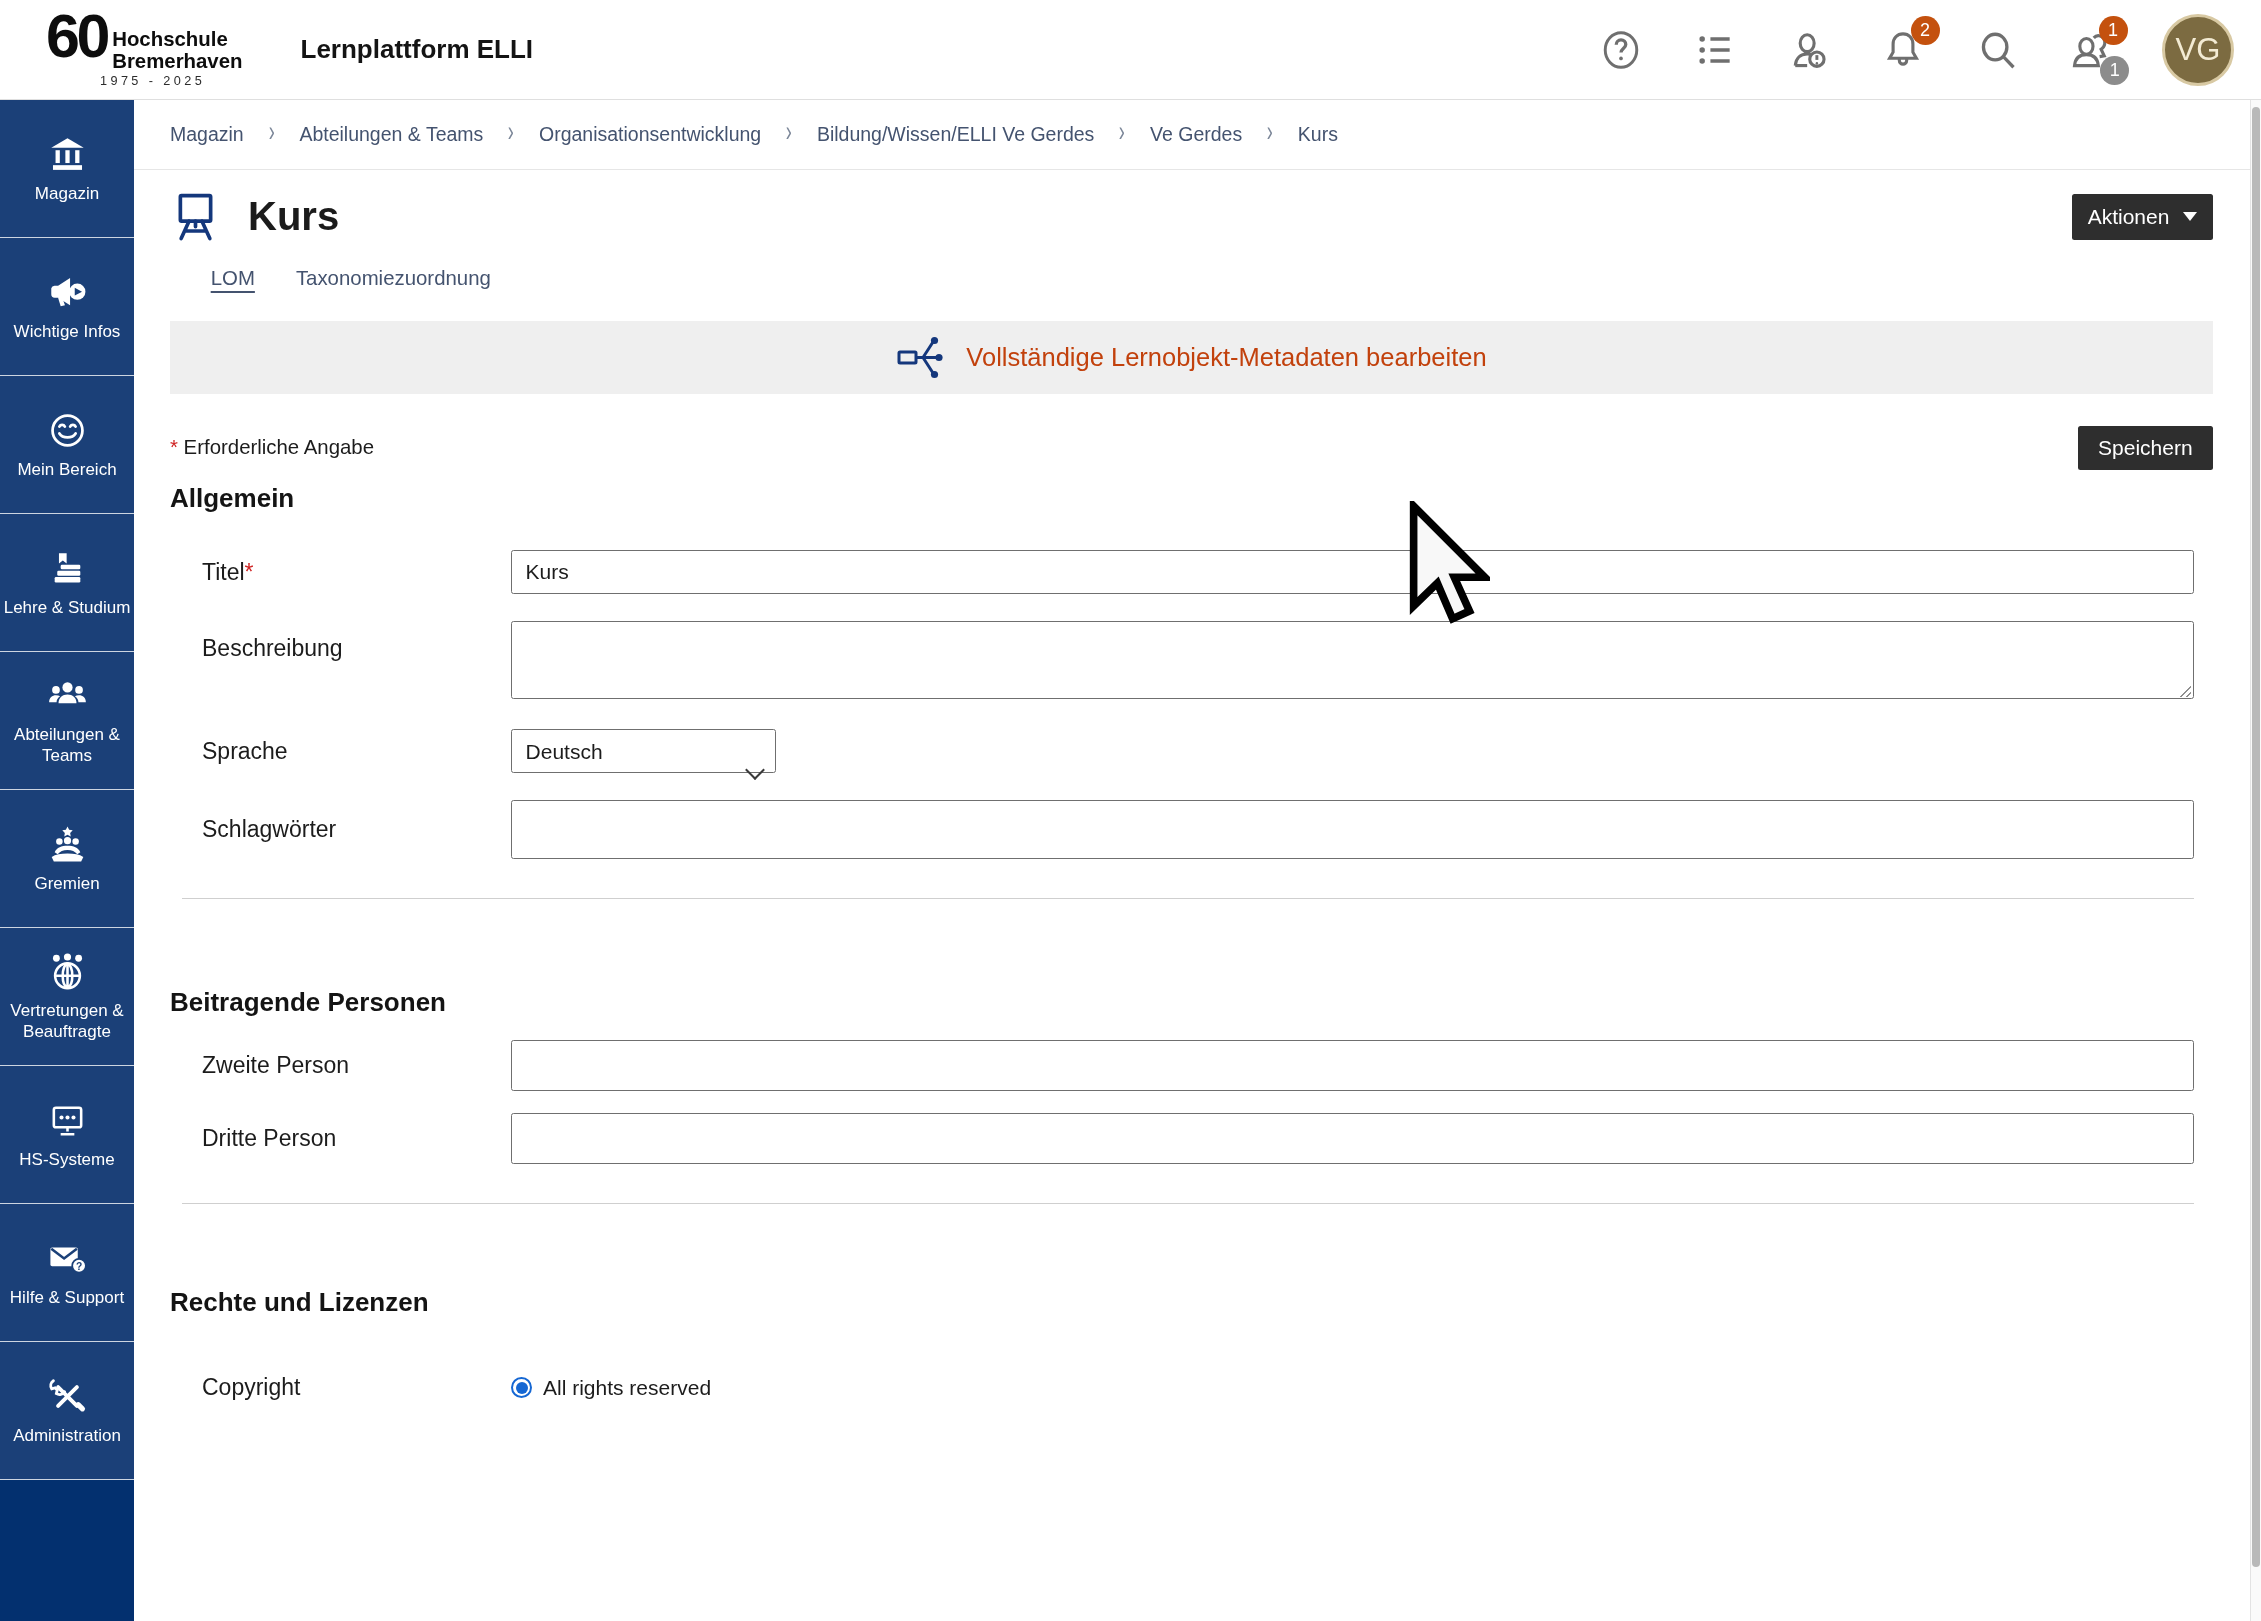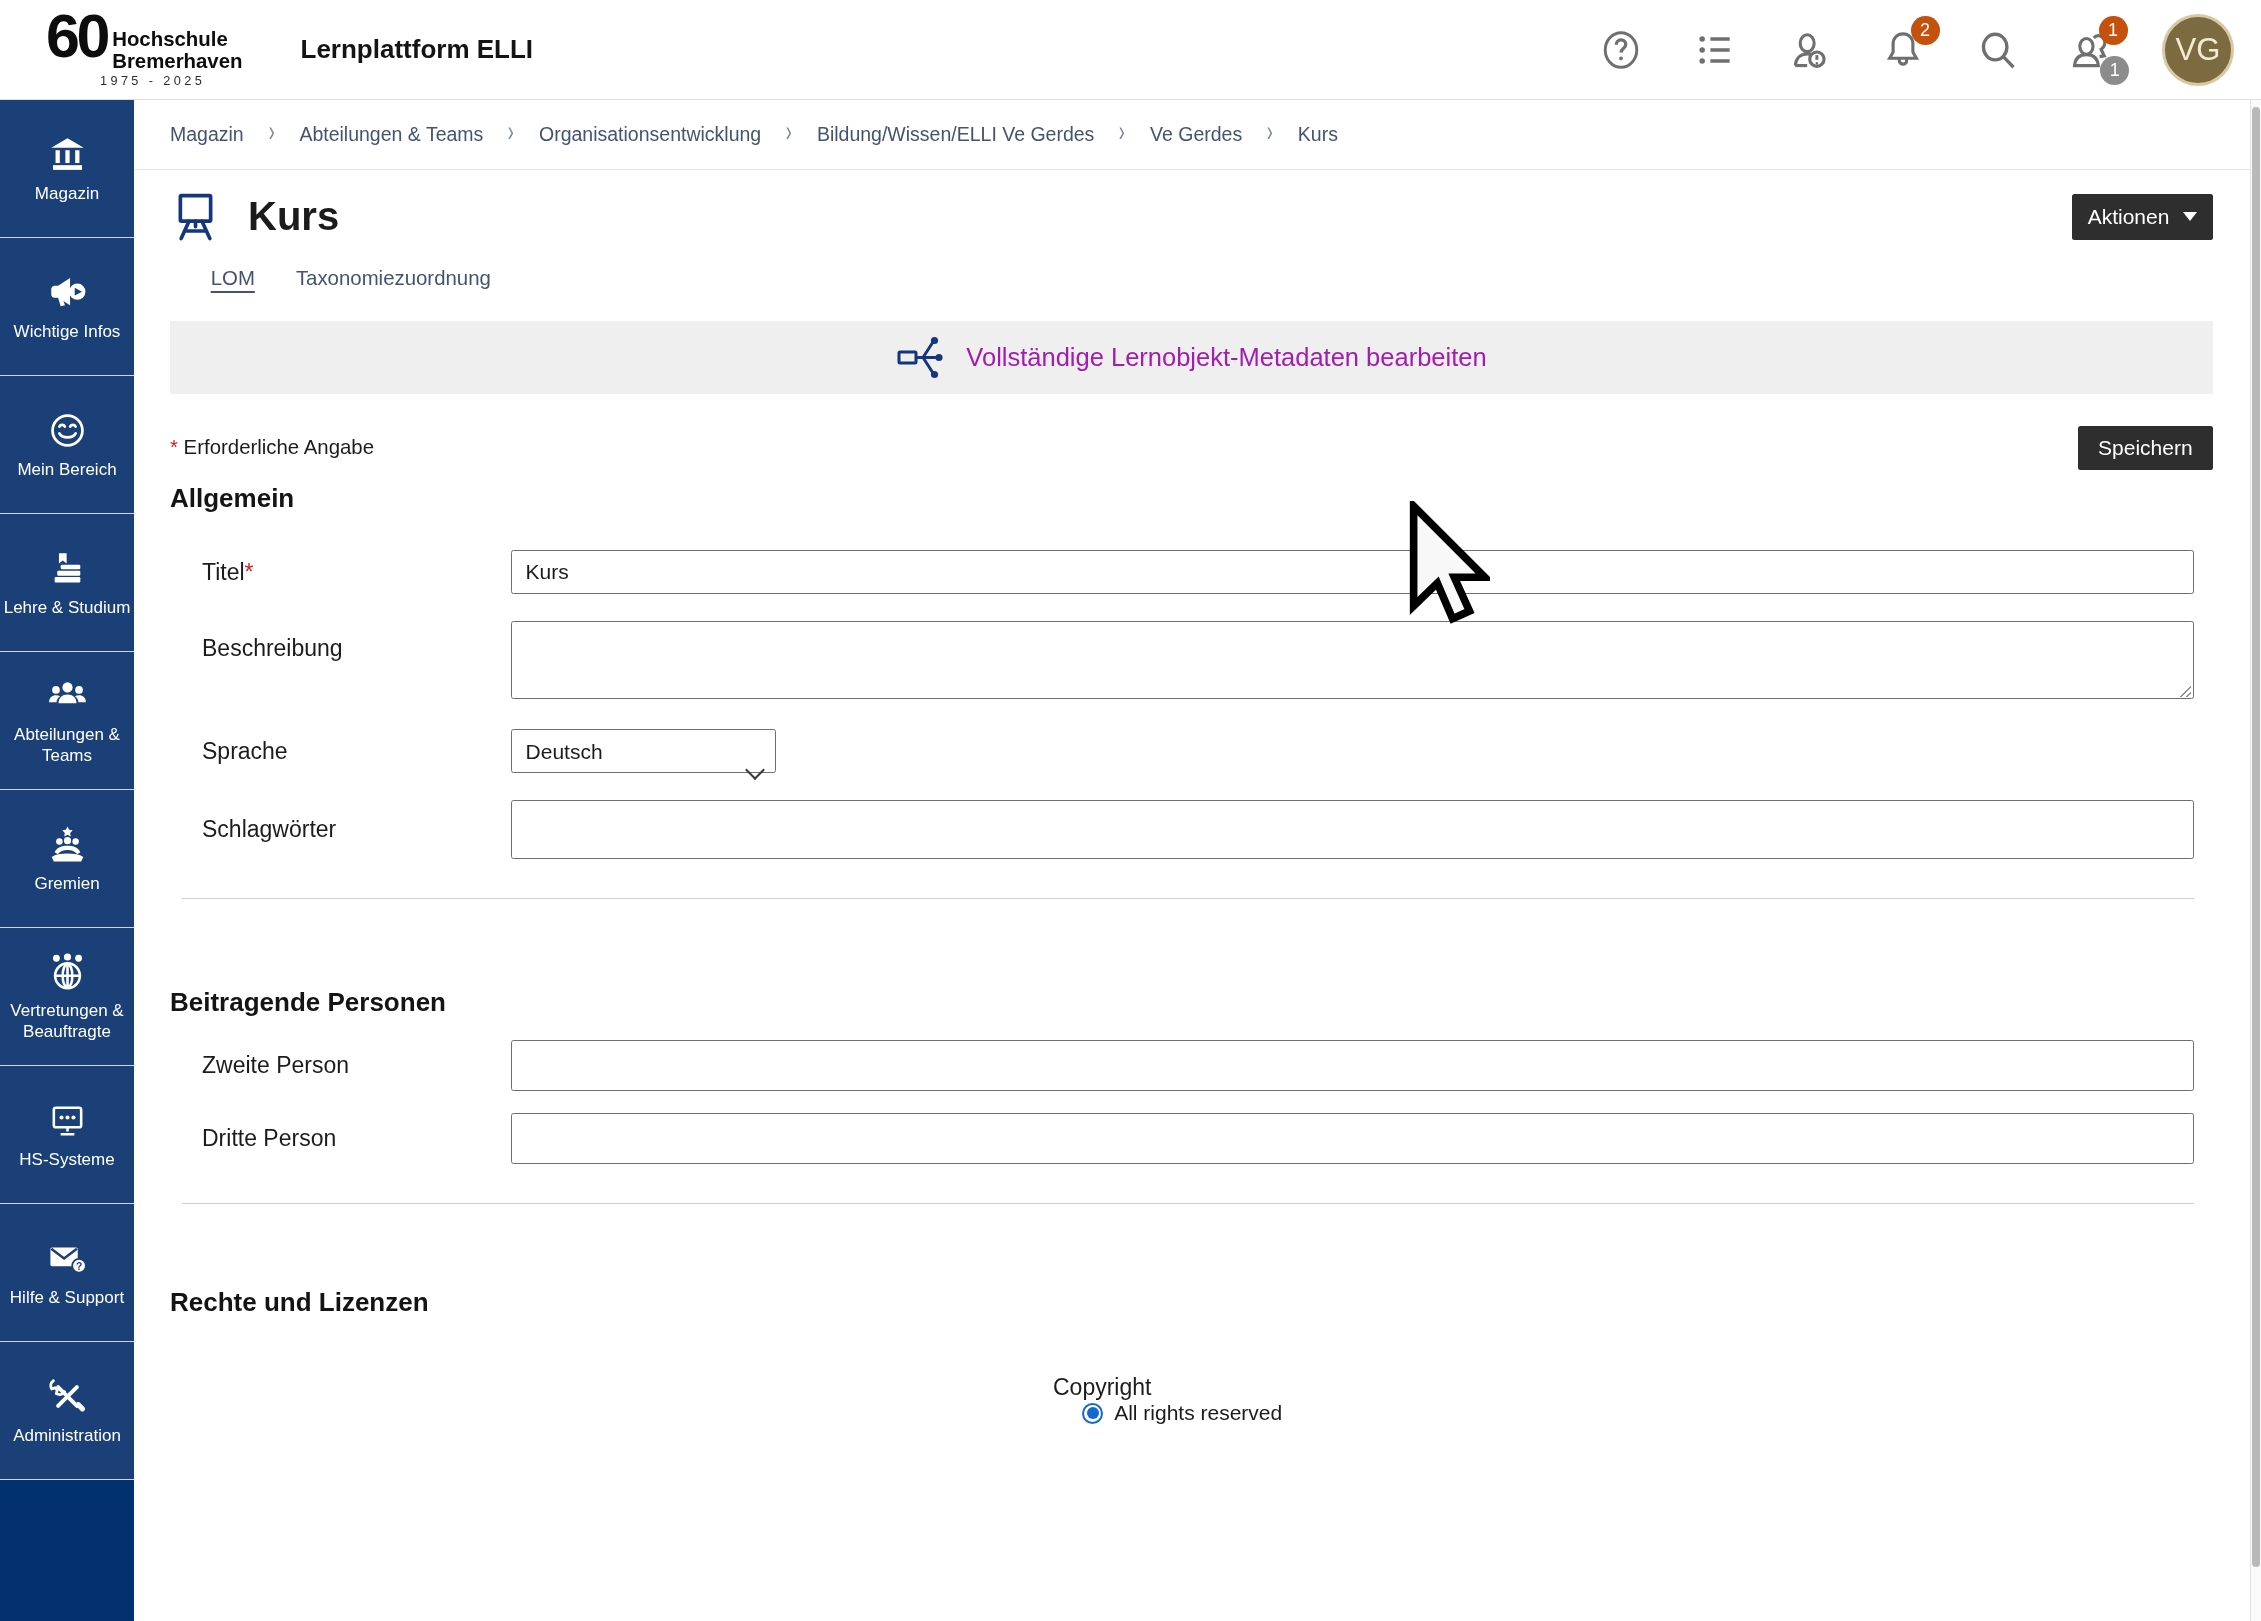--- a/index.html
+++ b/index.html
@@ -55,21 +55,21 @@
   .tabs{display:flex;margin-top:24px;border-bottom:4.2px solid #121212;}
   .tab{font-size:23px;color:#44536f;height:53px;display:flex;align-items:center;padding:0 31px;cursor:pointer;}
   .tab.active{background:#121212;color:#fff;}
   .subtabs{display:flex;gap:41px;margin-top:22px;padding-left:18.7px;}
   .subtab{font-size:20.4px;color:#44536f;cursor:pointer;}
   .subtab.active{text-decoration:underline;text-underline-offset:6px;margin-left:22px;}
 
   .banner{margin-top:31px;height:73px;background:#efefef;display:flex;align-items:center;
           justify-content:center;gap:22px;cursor:pointer;}
   .banner svg{width:48px;height:48px;}
-  .banner-label{font-size:25.5px;color:#a21caf;}
+  .banner-label{font-size:25.5px;color:#c2410c;}
 
   .note-row{margin-top:32px;display:flex;align-items:center;justify-content:space-between;}
   .required-note{font-size:20.4px;color:#1c1c1c;}
   .req{color:#cf2424;}
   .save-btn{height:44px;font-size:21px;padding:0 20.4px;}
 
   .section-heading{font-size:26px;font-weight:700;color:#141414;}
   .h-allgemein{margin-top:13.6px;}
   .h-beitragende{margin-top:88px;}
   .h-rechte{margin-top:83px;}
@@ -86,21 +86,21 @@
   textarea.tinput{height:78px;resize:none;padding-top:8.5px;}
   .resize-corner{position:absolute;right:3.4px;bottom:5.1px;width:12.7px;height:12.7px;
       background:repeating-linear-gradient(-45deg,transparent 0 2.5px,#8f8f8f 2.5px 4.2px);
       clip-path:polygon(100% 0,100% 100%,0 100%);}
   .select-wrap{position:relative;width:265px;}
   select.tinput{appearance:none;-webkit-appearance:none;padding-right:39px;width:265px;}
   .sel-chev{position:absolute;right:13.6px;top:16px;width:12px;height:12px;border-right:2.5px solid #3a3a3a;
             border-bottom:2.5px solid #3a3a3a;transform:rotate(45deg);pointer-events:none;}
   .divider{border:none;border-top:0.8px solid #cfcfcf;margin:39px 18.7px 0 12px;}
 
-  .radio-row{margin-top:56px;display:flex;align-items:center;flex-direction:column;}
+  .radio-row{margin-top:56px;display:flex;align-items:center;}
   .radio-wrap{display:flex;align-items:center;gap:11px;}
   .radio{width:21px;height:21px;border-radius:50%;border:2.5px solid #1567d3;position:relative;
          box-sizing:border-box;cursor:pointer;background:#fff;}
   .radio::after{content:"";position:absolute;inset:2.5px;border-radius:50%;background:#1567d3;}
   .radio-label{font-size:21px;color:#1c1c1c;}
 
   
   .scrollbar{position:absolute;right:0;top:100px;bottom:0;width:11px;background:#fafafa;border-left:0.8px solid #e3e3e3;box-sizing:border-box;}
   .scroll-thumb{position:absolute;left:0.8px;top:6.8px;width:8.5px;height:96%;background:#b9b9b9;border-radius:6px;cursor:pointer;}
 

